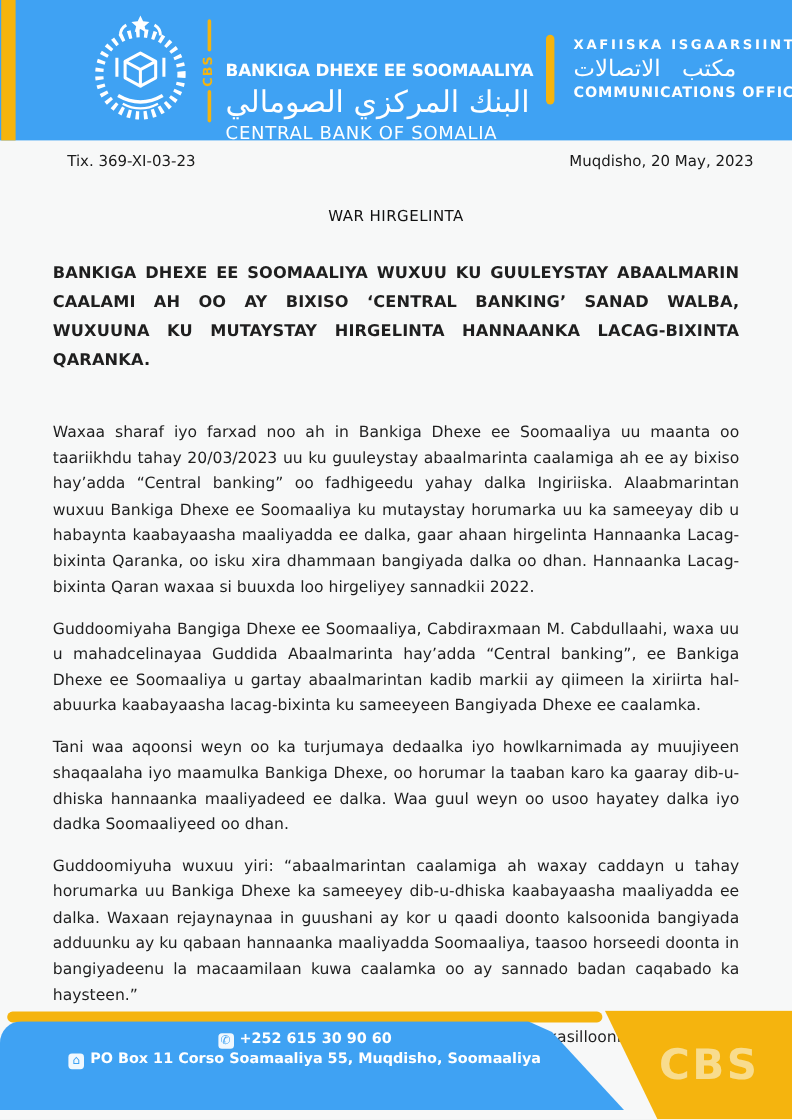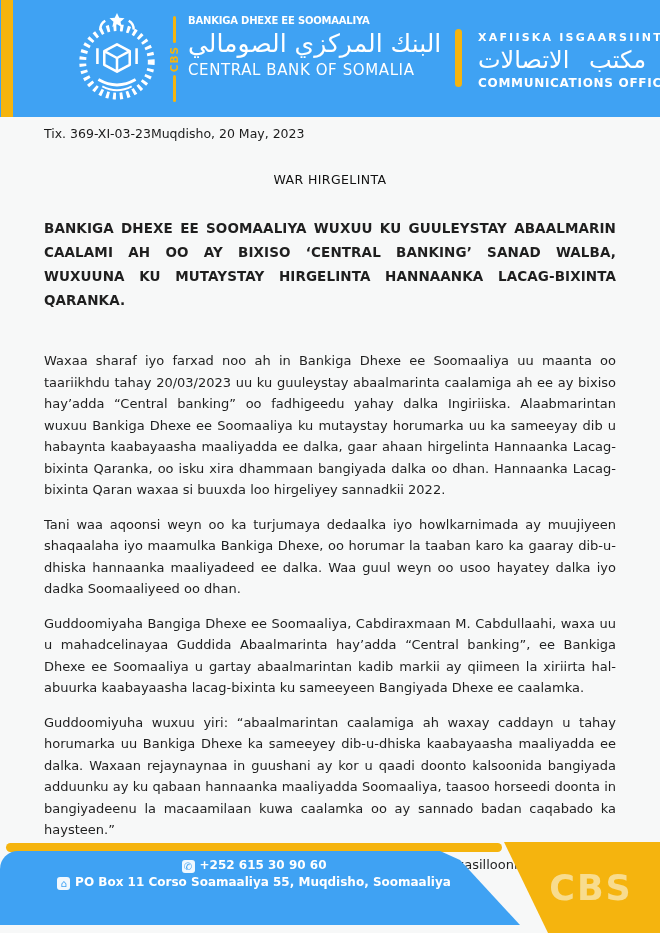--- a/index.html
+++ b/index.html
@@ -13,33 +13,33 @@
   
   .header{position:absolute;top:0;left:0;width:660px;height:117px;background:var(--blue,#3fa2f3);}
   .stripe{position:absolute;left:1px;top:0;width:12px;height:117px;background:var(--yellow,#f5b40e);}
   .emblem{position:absolute;left:70px;top:10px;width:94px;height:96px;}
   .cbs-vert{position:absolute;left:166px;top:16px;height:86px;width:16px;
     display:flex;flex-direction:column;align-items:center;}
   .cbs-vert .vline{width:3px;flex:1;background:var(--yellow,#f5b40e);border-radius:2px;}
   .cbs-rot{writing-mode:vertical-rl;transform:rotate(180deg);
     color:var(--yellow,#f5b40e);font-size:10.5px;font-weight:bold;letter-spacing:1px;padding:3px 0;}
   .bank-names{position:absolute;left:188px;top:15px;width:262px;color:#fff;}
-  .bank-somali{font-size:10px;font-weight:bold;letter-spacing:-0.2px;white-space:nowrap;}
+  .bank-somali{font-size:14px;font-weight:bold;letter-spacing:-0.2px;white-space:nowrap;margin-top:36px;}
   .bank-arabic{font-size:25px;line-height:1.25;direction:rtl;text-align:left;margin-top:2px;white-space:nowrap;}
   .bank-english{font-size:15px;font-weight:normal;letter-spacing:0.6px;margin-top:2px;white-space:nowrap;}
   .office-divider{position:absolute;left:455px;top:29px;width:7px;height:58px;
     background:var(--yellow,#f5b40e);border-radius:4px;}
   .office{position:absolute;left:478px;top:31px;width:172px;color:#fff;}
   .office-somali{font-size:11px;font-weight:bold;letter-spacing:2.2px;white-space:nowrap;}
-  .office-arabic{font-size:24px;direction:rtl;text-align:left;word-spacing:12px;margin-top:2px;white-space:nowrap;}
+  .office-arabic{font-size:19px;direction:rtl;text-align:left;word-spacing:12px;margin-top:2px;white-space:nowrap;}
   .office-english{font-size:12px;font-weight:bold;letter-spacing:0.7px;margin-top:2px;white-space:nowrap;}
 
   
-  .meta{position:absolute;top:126px;left:44px;width:572px;display:flex;
-    font-size:12.5px;color:#1b1b1b;}
+  .meta{position:absolute;top:126px;left:56px;width:572px;display:flex;
+    justify-content:space-between;font-size:12.5px;color:#1b1b1b;}
   .kicker{position:absolute;top:172px;left:0;width:660px;text-align:center;
     font-size:12.5px;color:#111;letter-spacing:0.4px;}
   .content{position:absolute;top:216px;left:44px;width:572px;color:#1f1f1f;}
   .headline{font-size:13.5px;font-weight:bold;line-height:24px;text-align:justify;
     letter-spacing:0.1px;margin:0 0 38px 0;}
   .body-par{font-size:13px;line-height:21.5px;text-align:justify;margin:0 0 13px 0;}
 
   
   .footer-bar{position:absolute;left:6px;top:843px;width:496px;height:9px;
     background:var(--yellow,#f5b40e);border-radius:5px;}
@@ -110,22 +110,22 @@
     <span>Tix. 369-XI-03-23</span>
     <span>Muqdisho, 20 May, 2023</span>
   </div>
 
   <div class="kicker">WAR HIRGELINTA</div>
 
   <main class="content">
     <p class="headline">BANKIGA DHEXE EE SOOMAALIYA WUXUU KU GUULEYSTAY ABAALMARIN CAALAMI AH OO AY BIXISO ‘CENTRAL BANKING’ SANAD WALBA, WUXUUNA KU MUTAYSTAY HIRGELINTA HANNAANKA LACAG-BIXINTA QARANKA.</p>
     <div>
         <p class="body-par">Waxaa sharaf iyo farxad noo ah in Bankiga Dhexe ee Soomaaliya uu maanta oo taariikhdu tahay 20/03/2023 uu ku guuleystay abaalmarinta caalamiga ah ee ay bixiso hay’adda “Central banking” oo fadhigeedu yahay dalka Ingiriiska. Alaabmarintan wuxuu Bankiga Dhexe ee Soomaaliya ku mutaystay horumarka uu ka sameeyay dib u habaynta kaabayaasha maaliyadda ee dalka, gaar ahaan hirgelinta Hannaanka Lacag-bixinta Qaranka, oo isku xira dhammaan bangiyada dalka oo dhan. Hannaanka Lacag-bixinta Qaran waxaa si buuxda loo hirgeliyey sannadkii 2022.</p>
+        <p class="body-par">Guddoomiyaha Bangiga Dhexe ee Soomaaliya, Cabdiraxmaan M. Cabdullaahi, waxa uu u mahadcelinayaa Guddida Abaalmarinta hay’adda “Central banking”, ee Bankiga Dhexe ee Soomaaliya u gartay abaalmarintan kadib markii ay qiimeen la xiriirta hal-abuurka kaabayaasha lacag-bixinta ku sameeyeen Bangiyada Dhexe ee caalamka.</p>
         <p class="body-par">Tani waa aqoonsi weyn oo ka turjumaya dedaalka iyo howlkarnimada ay muujiyeen shaqaalaha iyo maamulka Bankiga Dhexe, oo horumar la taaban karo ka gaaray dib-u-dhiska hannaanka maaliyadeed ee dalka. Waa guul weyn oo usoo hayatey dalka iyo dadka Soomaaliyeed oo dhan.</p>
-        <p class="body-par">Guddoomiyaha Bangiga Dhexe ee Soomaaliya, Cabdiraxmaan M. Cabdullaahi, waxa uu u mahadcelinayaa Guddida Abaalmarinta hay’adda “Central banking”, ee Bankiga Dhexe ee Soomaaliya u gartay abaalmarintan kadib markii ay qiimeen la xiriirta hal-abuurka kaabayaasha lacag-bixinta ku sameeyeen Bangiyada Dhexe ee caalamka.</p>
         <p class="body-par">Guddoomiyuha wuxuu yiri: “abaalmarintan caalamiga ah waxay caddayn u tahay horumarka uu Bankiga Dhexe ka sameeyey dib-u-dhiska kaabayaasha maaliyadda ee dalka. Waxaan rejaynaynaa in guushani ay kor u qaadi doonto kalsoonida bangiyada adduunku ay ku qabaan hannaanka maaliyadda Soomaaliya, taasoo horseedi doonta in bangiyadeenu la macaamilaan kuwa caalamka oo ay sannado badan caqabado ka haysteen.”</p>
         <p class="body-par">Bangiga Dhexe ee Soomaaliya waxaa ka go’an ilaalinta xasilloonida hannaanka maaliyadda iyo kobocta dhaqaalaha dalka.</p>
       </div>
   </main>
 
   <div class="footer-bar"></div>
   <div class="footer-blue"></div>
   <div class="footer-yellow">
     <span class="cbs-mark">CBS</span>
   </div>

